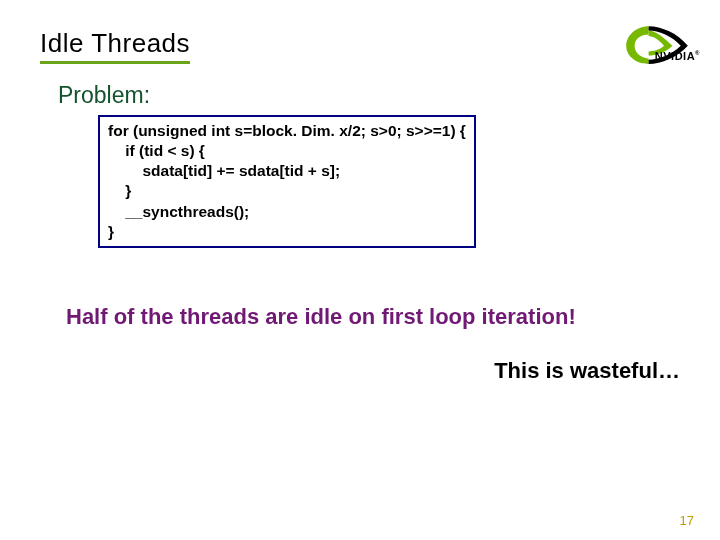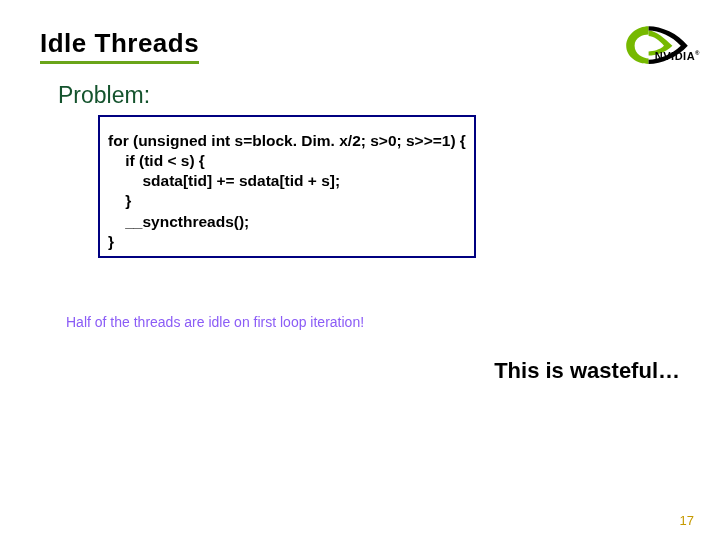--- a/index.html
+++ b/index.html
@@ -11,50 +11,50 @@
     position: relative;
     overflow: hidden;
   }
   .slide {
     padding: 28px 40px 40px 40px;
     position: relative;
     height: 100%;
   }
   .title {
     font-size: 26px;
-    font-weight: bold;
+    font-weight: normal;
     color: #000;
     border-bottom: 3px solid #6aa519;
     display: inline-block;
     padding-bottom: 2px;
     margin-bottom: 18px;
     letter-spacing: 0.5px;
   }
   .problem {
     font-size: 23px;
     color: #14532d;
     margin-left: 18px;
     margin-bottom: 6px;
   }
   .codebox {
     border: 2px solid #000080;
     display: inline-block;
-    padding: 14px 8px 4px 8px;
+    padding: 4px 8px 4px 8px;
     margin-left: 58px;
     font-family: Arial, Helvetica, sans-serif;
     font-weight: bold;
     font-size: 15.5px;
     line-height: 1.3;
     color: #000;
     white-space: pre;
   }
   .body-text {
-    font-size: 14px;
-    font-weight: normal;
-    color: #8b5cf6;
+    font-size: 22px;
+    font-weight: bold;
+    color: #701a75;
     margin-left: 26px;
     margin-top: 56px;
   }
   .body-text2 {
     font-size: 22px;
     font-weight: bold;
     color: #000;
     margin-left: 26px;
     margin-top: 28px;
     text-align: right;

